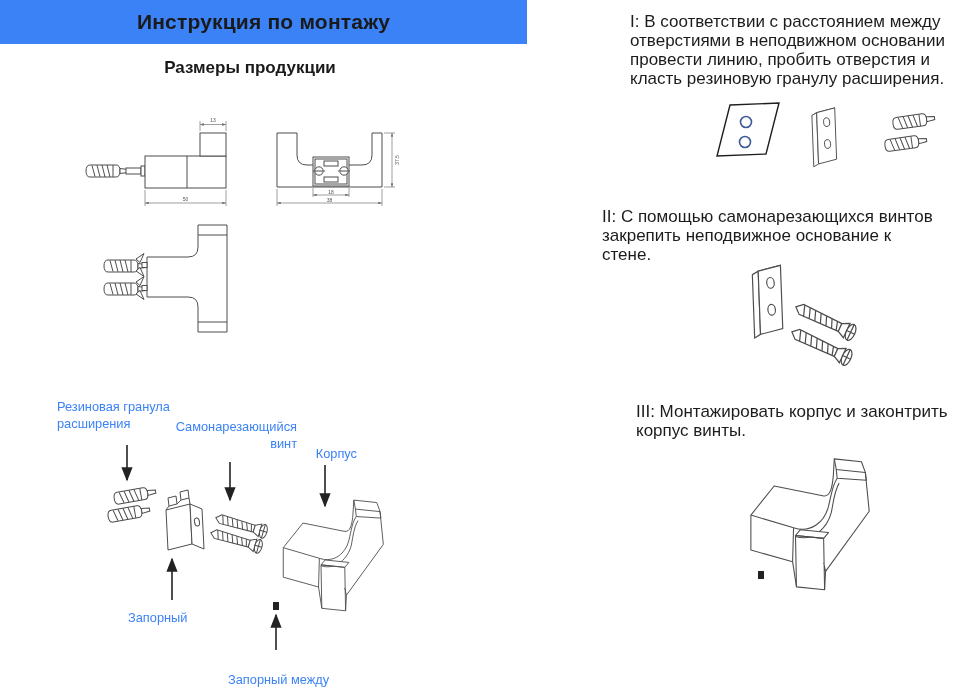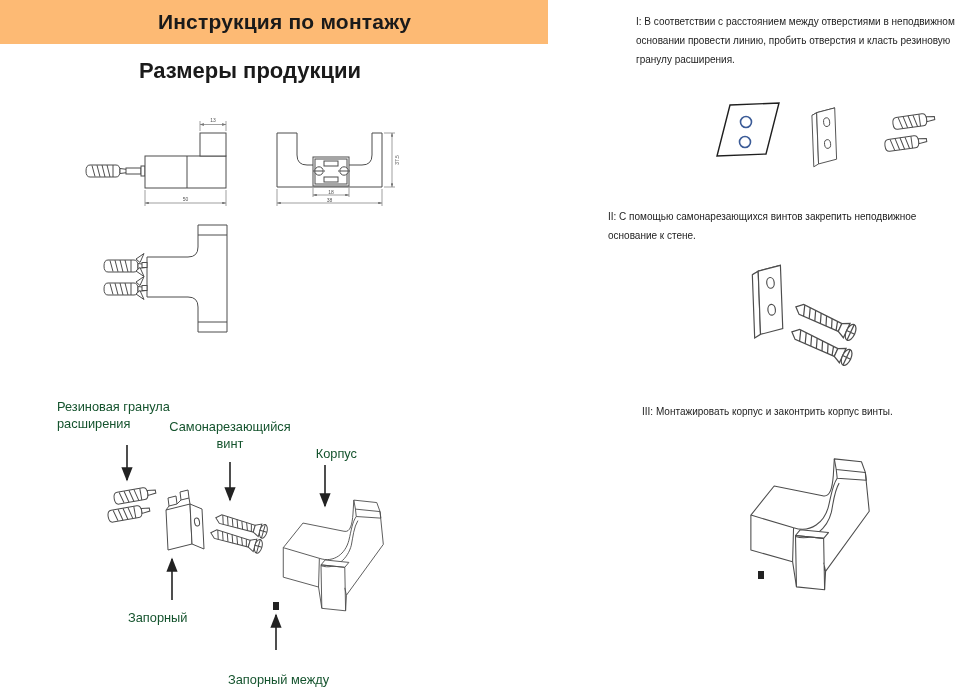--- a/index.html
+++ b/index.html
@@ -2,26 +2,26 @@
 <html><head>
 <meta charset="utf-8">
 <style>
   html,body{margin:0;padding:0;}
   body{
     width:970px;height:690px;background:#ffffff;
     font-family:"Liberation Sans",sans-serif;color:#1a1a1a;
     position:relative;overflow:hidden;
   }
   .abs{position:absolute;}
-  .header-bar{left:0;top:0;width:527px;height:44px;background:#fdba74;
-    display:flex;align-items:center;justify-content:center;padding-left:21px;}
+  .header-bar{left:0;top:0;width:527px;height:44px;background:#3b82f6;
+    display:flex;align-items:center;justify-content:center;}
   .header-title{font-size:21px;font-weight:600;letter-spacing:.2px;}
-  .subtitle{left:0;top:58px;width:500px;text-align:center;font-size:22px;font-weight:600;}
-  .step-text{font-size:10px;line-height:19px;color:#1c1c1c;margin-left:6px;}
-  .exp-label{font-size:12.8px;line-height:17px;color:#14532d;}
+  .subtitle{left:0;top:58px;width:500px;text-align:center;font-size:17px;font-weight:600;}
+  .step-text{font-size:17px;line-height:19px;color:#1c1c1c;}
+  .exp-label{font-size:12.8px;line-height:17px;color:#3b82f6;}
   svg{display:block;}
   svg text{font-family:"Liberation Sans",sans-serif;}
   .dimtxt{font-size:5px;fill:#555;}
 </style>
 </head>
 <body>
 
 <svg width="0" height="0" class="abs" style="left:0;top:0" aria-hidden="true">
   <defs>
     <marker id="arr" markerWidth="9" markerHeight="7" refX="8" refY="3.5" orient="auto-start-reverse">
@@ -139,21 +139,21 @@
     <rect x="60" y="44.5" width="5" height="5" fill="#fff" stroke="#4d4d4d"></rect>
   </g>
   <g>
     <use href="#dowel" transform="translate(22,64)"></use>
     <path d="M54,64 L62,58.5 L58,67.5 Z M54,76 L62,81.5 L58,72.5 Z" fill="#fff" stroke="#4d4d4d" stroke-width="1"></path>
     <rect x="60" y="67.5" width="5" height="5" fill="#fff" stroke="#4d4d4d"></rect>
   </g>
 </svg>
 
 <div class="abs exp-label" style="left:57px;top:398px;width:140px">Резиновая гранула расширения</div>
-<div class="abs exp-label" style="left:163px;top:418px;width:134px;text-align:center">Самонарезающийся винт</div>
+<div class="abs exp-label" style="left:163px;top:418px;width:134px;text-align:right">Самонарезающийся винт</div>
 <div class="abs exp-label" style="left:297px;top:445px;width:60px;text-align:right">Корпус</div>
 <div class="abs exp-label" style="left:128px;top:609px;width:90px">Запорный</div>
 <div class="abs exp-label" style="left:228px;top:671px;width:110px">Запорный между</div>
 
 <svg class="abs" style="left:40px;top:440px" width="380" height="250" viewBox="0 0 380 250">
   <g stroke="#222" stroke-width="1.6">
     <line x1="87" y1="5" x2="87" y2="40" marker-end="url(#arr)"></line>
     <line x1="190" y1="22" x2="190" y2="60" marker-end="url(#arr)"></line>
     <line x1="285" y1="25" x2="285" y2="66" marker-end="url(#arr)"></line>
     <line x1="132" y1="160" x2="132" y2="119" marker-end="url(#arr)"></line>

